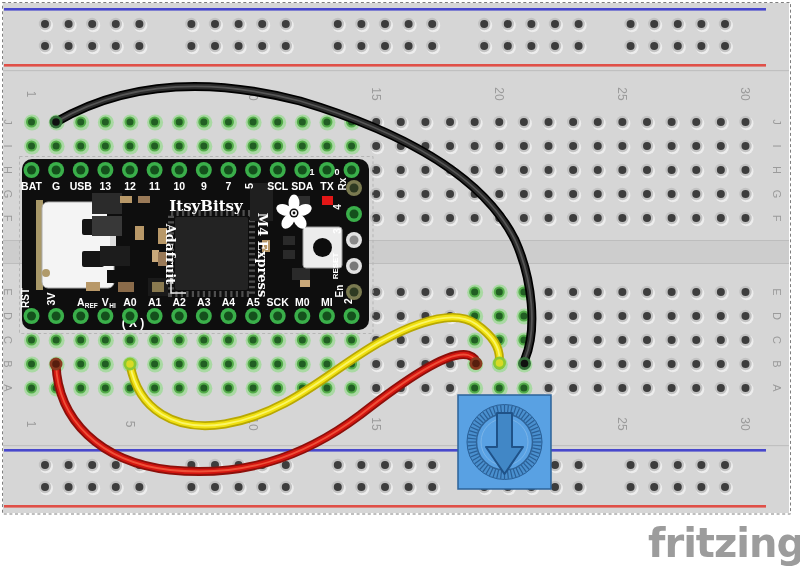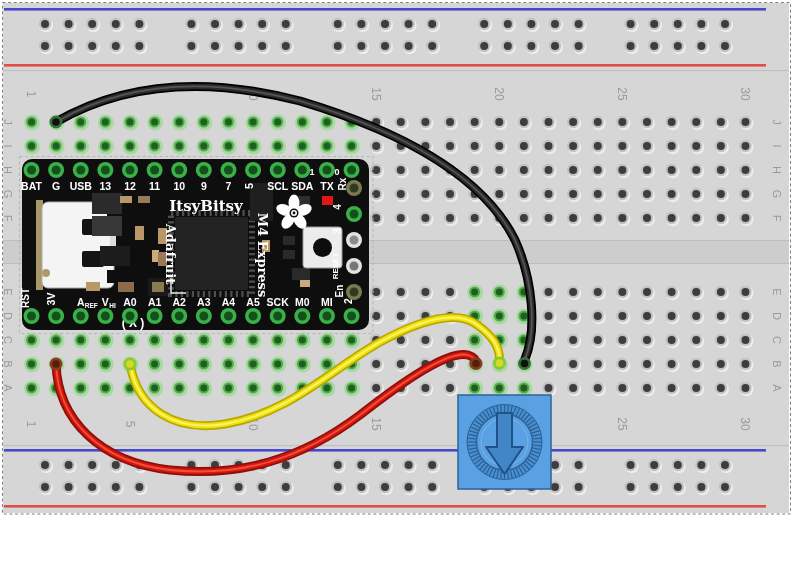--- a/index.html
+++ b/index.html
@@ -1535,13 +1535,14 @@
           <line x1="531.6051107144119" y1="433.193015660314" x2="539.6890911029207" y2="430.56637120812695" stroke="#2a5f96" stroke-width="1.2"></line>
           <line x1="532.3772066209135" y1="436.07451681169385" x2="540.6914612271509" y2="434.3072674397429" stroke="#2a5f96" stroke-width="1.2"></line>
           <line x1="532.8438740179957" y1="439.02093879687186" x2="541.2973101286261" y2="438.13244685909683" stroke="#2a5f96" stroke-width="1.2"></line>
         </g>
       <circle cx="504.5" cy="442" r="28" fill="#59a1e3" stroke="#2f6398" stroke-width="1.5"></circle>
       <circle cx="504.5" cy="442" r="23.5" fill="none" stroke="#7ab4e8" stroke-width="1"></circle>
       <path d="M497 413 L512 413 L512 447 L523 447 L504.5 474 L486 447 L497 447 Z" fill="#4187c6" stroke="#1f5288" stroke-width="2" stroke-linejoin="round"></path>
     </g>
   </svg>
 
+  <div class="watermark">fritzing</div>
 </div>
 
 </body></html>

